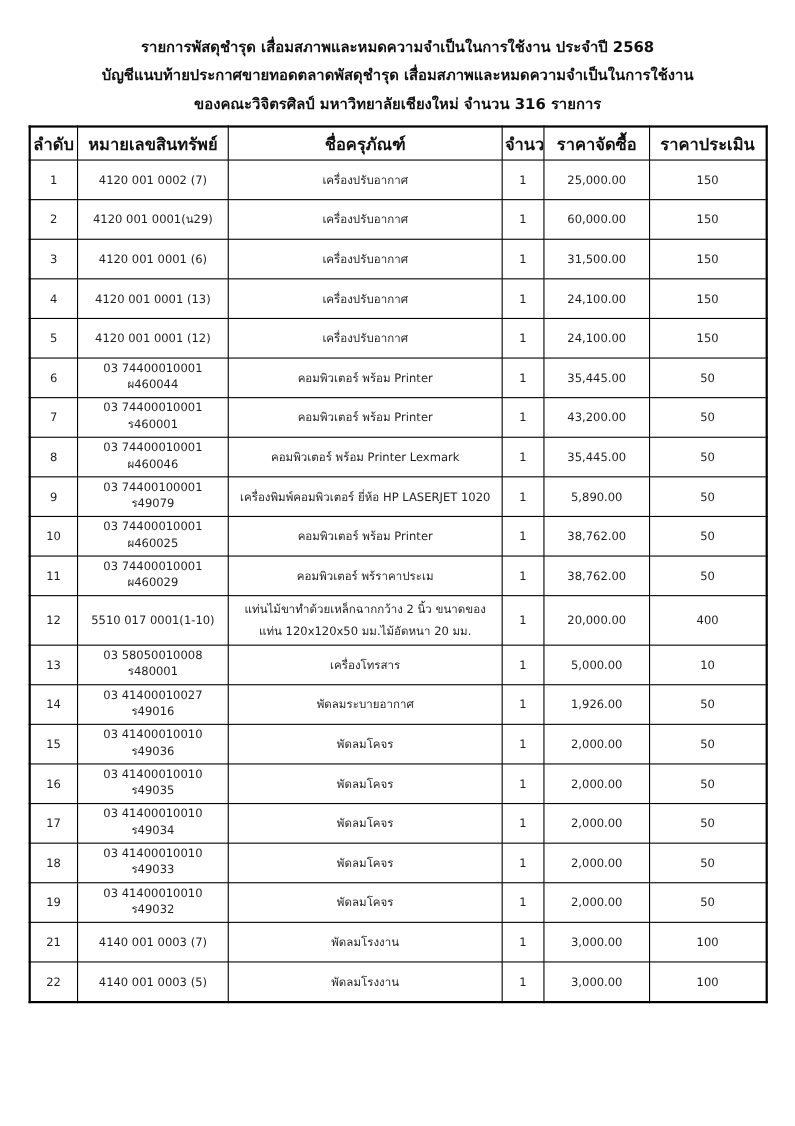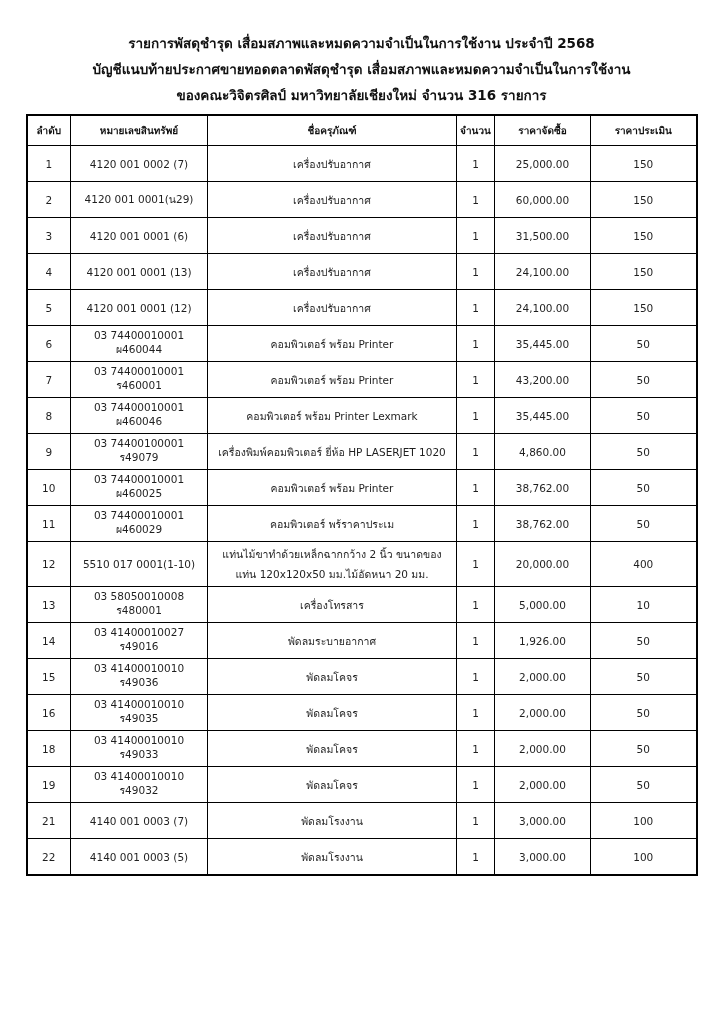--- a/index.html
+++ b/index.html
@@ -43,21 +43,21 @@
   th, td {
     border: 1px solid #000000;
     font-size: 10.5px;
     vertical-align: middle;
     padding: 2px 4px;
     overflow: hidden;
     color: #1f1f1f;
   }
   th {
     font-weight: bold;
-    font-size: 10px;
+    font-size: 15px;
     text-align: center;
     height: 25px;
     padding: 2px 2px;
     color: #111111;
   }
   td {
     height: 31px;
   }
   td.c-index, td.c-qty, td.c-buy, td.c-appraise {
     text-align: center;
@@ -170,21 +170,21 @@
       <td class="c-qty">1</td>
       <td class="c-buy">35,445.00</td>
       <td class="c-appraise">50</td>
     </tr>
 
     <tr>
       <td class="c-index">9</td>
       <td class="c-asset">03 74400100001 ร49079</td>
       <td class="c-name">เครื่องพิมพ์คอมพิวเตอร์ ยี่ห้อ HP LASERJET 1020</td>
       <td class="c-qty">1</td>
-      <td class="c-buy">4,860.00</td>
+      <td class="c-buy">5,890.00</td>
       <td class="c-appraise">50</td>
     </tr>
 
     <tr>
       <td class="c-index">10</td>
       <td class="c-asset">03 74400010001 ผ460025</td>
       <td class="c-name">คอมพิวเตอร์ พร้อม  Printer</td>
       <td class="c-qty">1</td>
       <td class="c-buy">38,762.00</td>
       <td class="c-appraise">50</td>
@@ -237,20 +237,28 @@
 
     <tr>
       <td class="c-index">16</td>
       <td class="c-asset">03 41400010010 ร49035</td>
       <td class="c-name">พัดลมโคจร</td>
       <td class="c-qty">1</td>
       <td class="c-buy">2,000.00</td>
       <td class="c-appraise">50</td>
     </tr>
 
+    <tr>
+      <td class="c-index">17</td>
+      <td class="c-asset">03 41400010010 ร49034</td>
+      <td class="c-name">พัดลมโคจร</td>
+      <td class="c-qty">1</td>
+      <td class="c-buy">2,000.00</td>
+      <td class="c-appraise">50</td>
+    </tr>
 
     <tr>
       <td class="c-index">18</td>
       <td class="c-asset">03 41400010010 ร49033</td>
       <td class="c-name">พัดลมโคจร</td>
       <td class="c-qty">1</td>
       <td class="c-buy">2,000.00</td>
       <td class="c-appraise">50</td>
     </tr>
 

